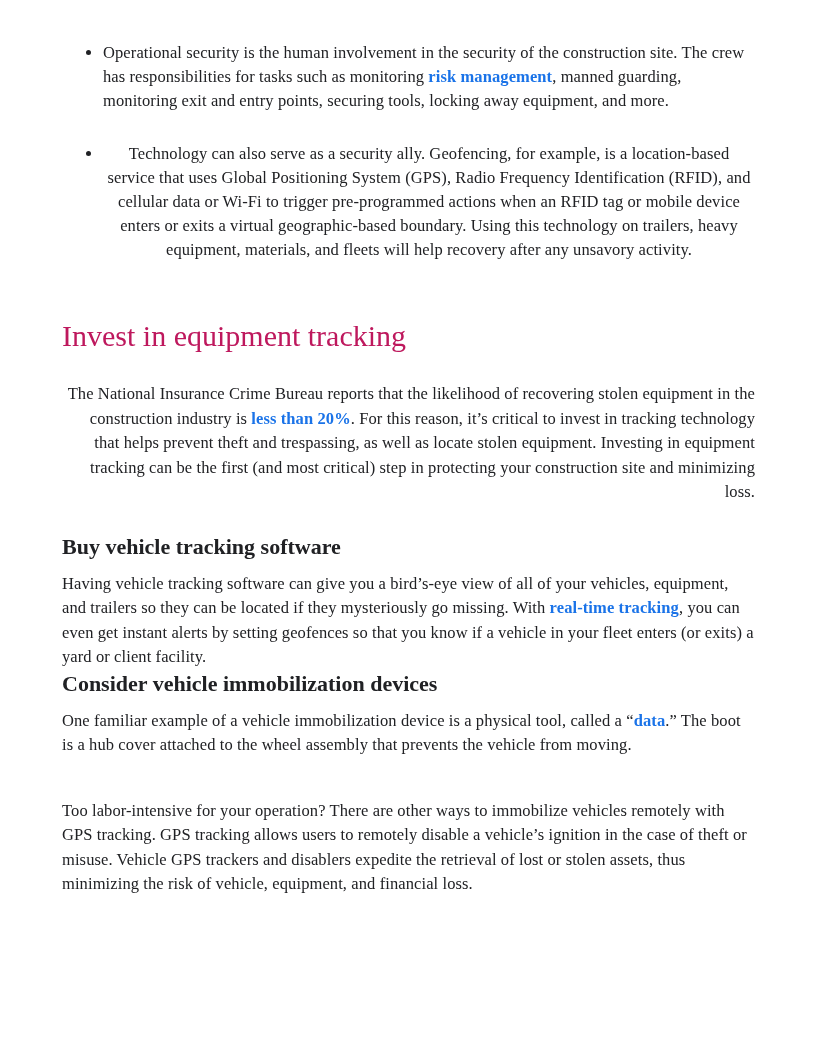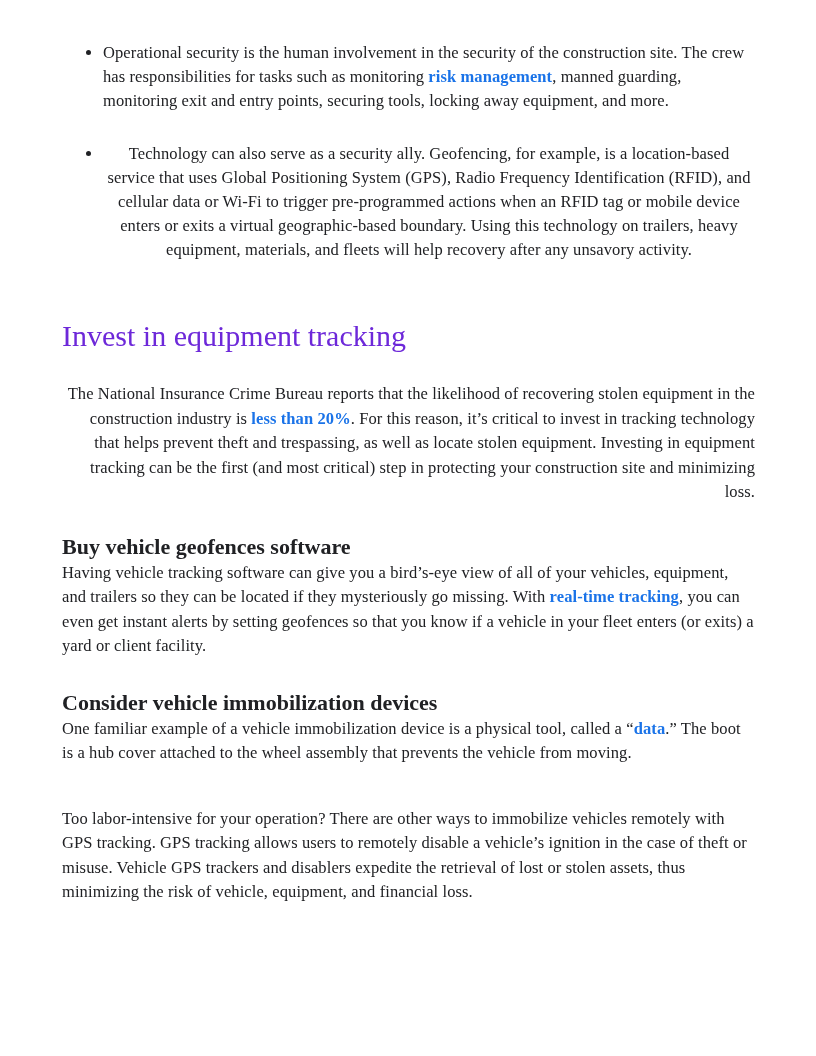--- a/index.html
+++ b/index.html
@@ -29,38 +29,38 @@
   }
   ul.bullet-list li + li {
     margin-top: 29px;
     text-align: center;
   }
   h1.section-heading {
     margin-top: 55px;
     font-size: 30px;
     line-height: 38px;
     font-weight: 400;
-    color: #6d28d9;
+    color: #be185d;
     letter-spacing: 0;
   }
   h2.subsection-heading {
     font-size: 22px;
     line-height: 28px;
     font-weight: 700;
     color: #202124;
   }
   h2.first-sub { margin-top: 28px; }
-  h2.second-sub { margin-top: 30px; }
+  h2.second-sub { }
   p.para {
     font-size: 16.5px;
     line-height: 24.5px;
     letter-spacing: 0.1px;
   }
   p.lead { margin-top: 27px; text-align: right; }
-  p.tight { margin-top: 0; }
+  p.tight { margin-top: 11px; }
   p.gap { margin-top: 41px; }
   a.doc-link {
     color: #1a73e8;
     font-weight: 600;
     text-decoration: none;
     cursor: pointer;
   }
 </style>
 </head>
 <body>
@@ -70,21 +70,21 @@
 
     <ul class="bullet-list">
       <li>Operational security is the human involvement in the security of the construction site. The crew has responsibilities for tasks such as monitoring <a href="#" class="doc-link">risk management</a>, manned guarding, monitoring exit and entry points, securing tools, locking away equipment, and more.</li>
       <li>Technology can also serve as a security ally. Geofencing, for example, is a location-based service that uses Global Positioning System (GPS), Radio Frequency Identification (RFID), and cellular data or Wi-Fi to trigger pre-programmed actions when an RFID tag or mobile device enters or exits a virtual geographic-based boundary. Using this technology on trailers, heavy equipment, materials, and fleets will help recovery after any unsavory activity.</li>
     </ul>
 
     <h1 class="section-heading">Invest in equipment tracking</h1>
 
     <p class="para lead">The National Insurance Crime Bureau reports that the likelihood of recovering stolen equipment in the construction industry is <a href="#" class="doc-link">less than 20%</a>. For this reason, it’s critical to invest in tracking technology that helps prevent theft and trespassing, as well as locate stolen equipment. Investing in equipment tracking can be the first (and most critical) step in protecting your construction site and minimizing loss.</p>
 
-    <h2 class="subsection-heading first-sub">Buy vehicle geofences software</h2>
+    <h2 class="subsection-heading first-sub">Buy vehicle tracking software</h2>
     <p class="para tight">Having vehicle tracking software can give you a bird’s-eye view of all of your vehicles, equipment, and trailers so they can be located if they mysteriously go missing. With <a href="#" class="doc-link">real-time tracking</a>, you can even get instant alerts by setting geofences so that you know if a vehicle in your fleet enters (or exits) a yard or client facility.</p>
 
     <h2 class="subsection-heading second-sub">Consider vehicle immobilization devices</h2>
     <p class="para tight">One familiar example of a vehicle immobilization device is a physical tool, called a “<a href="#" class="doc-link">data</a>.” The boot is a hub cover attached to the wheel assembly that prevents the vehicle from moving.</p>
     <p class="para gap">Too labor-intensive for your operation? There are other ways to immobilize vehicles remotely with GPS tracking. GPS tracking allows users to remotely disable a vehicle’s ignition in the case of theft or misuse. Vehicle GPS trackers and disablers expedite the retrieval of lost or stolen assets, thus minimizing the risk of vehicle, equipment, and financial loss.</p>
 
   </div>
 </div>
 
 </body></html>

